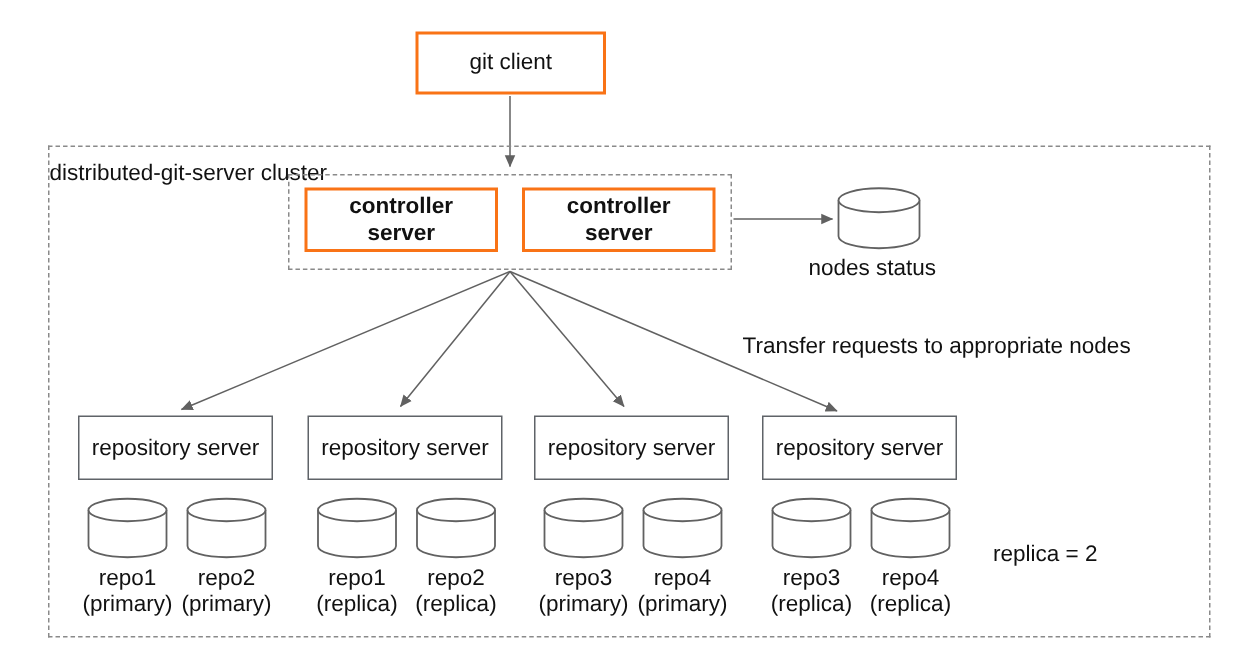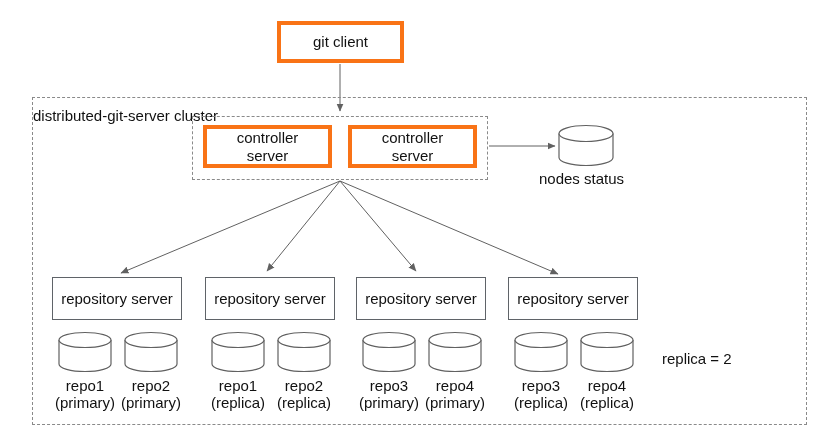--- a/index.html
+++ b/index.html
@@ -19,30 +19,31 @@
   }
   .overlay {
     position: absolute;
     left: 0; top: 0;
     width: 834px; height: 443px;
     pointer-events: none;
   }
   .node-box {
     position: absolute;
     background: #ffffff;
-    border: 4px solid #f97316;
+    border: 2px solid #f97316;
     display: flex;
     align-items: center;
     justify-content: center;
     text-align: center;
   }
   .node-box .wrap-label {
     display: block;
     width: 92px;
     text-align: center;
+    font-weight: bold;
   }
   .dashed-box {
     position: absolute;
     border: 1px dashed #8a8a8a;
     background: transparent;
   }
   .free-label {
     position: absolute;
     white-space: nowrap;
   }
@@ -116,21 +117,22 @@
   <div class="node-box" style="left:348px; top:125px; width:129px; height:43px;">
     <span class="wrap-label">controller server</span>
   </div>
 
   <svg class="cyl-svg" style="position:absolute; left:558px; top:124px;" width="56" height="43" viewBox="0 0 56 43" xmlns="http://www.w3.org/2000/svg">
     <path d="M1 9.5 v24 a27 8 0 0 0 54 0 v-24" fill="#ffffff" stroke="#616161" stroke-width="1.2"></path>
     <ellipse cx="28" cy="9.5" rx="27" ry="8" fill="#ffffff" stroke="#616161" stroke-width="1.2"></ellipse>
   </svg>
   <div class="center-label" style="left:539px; top:170px; width:95px;">nodes status</div>
 
-  <div class="free-label" style="left:662px; top:350px;">replica = 2</div>
+  <div class="free-label" style="left:495px; top:222px;">Transfer requests to appropriate nodes</div>
+  <div class="free-label" style="left:662px; top:361px;">replica = 2</div>
 
   <div class="repo-group" style="left:52px; top:277px;">
     <div class="server-box">
       <span class="wrap-label">repository server</span>
     </div>
     <div class="disk-row">
       <div class="disk-unit">
         <svg class="cyl-svg" width="54" height="42" viewBox="0 0 54 42" xmlns="http://www.w3.org/2000/svg">
           <path d="M1 9 v24 a26 7.5 0 0 0 52 0 v-24" fill="#ffffff" stroke="#616161" stroke-width="1.2"></path>
           <ellipse cx="27" cy="9" rx="26" ry="7.5" fill="#ffffff" stroke="#616161" stroke-width="1.2"></ellipse>

